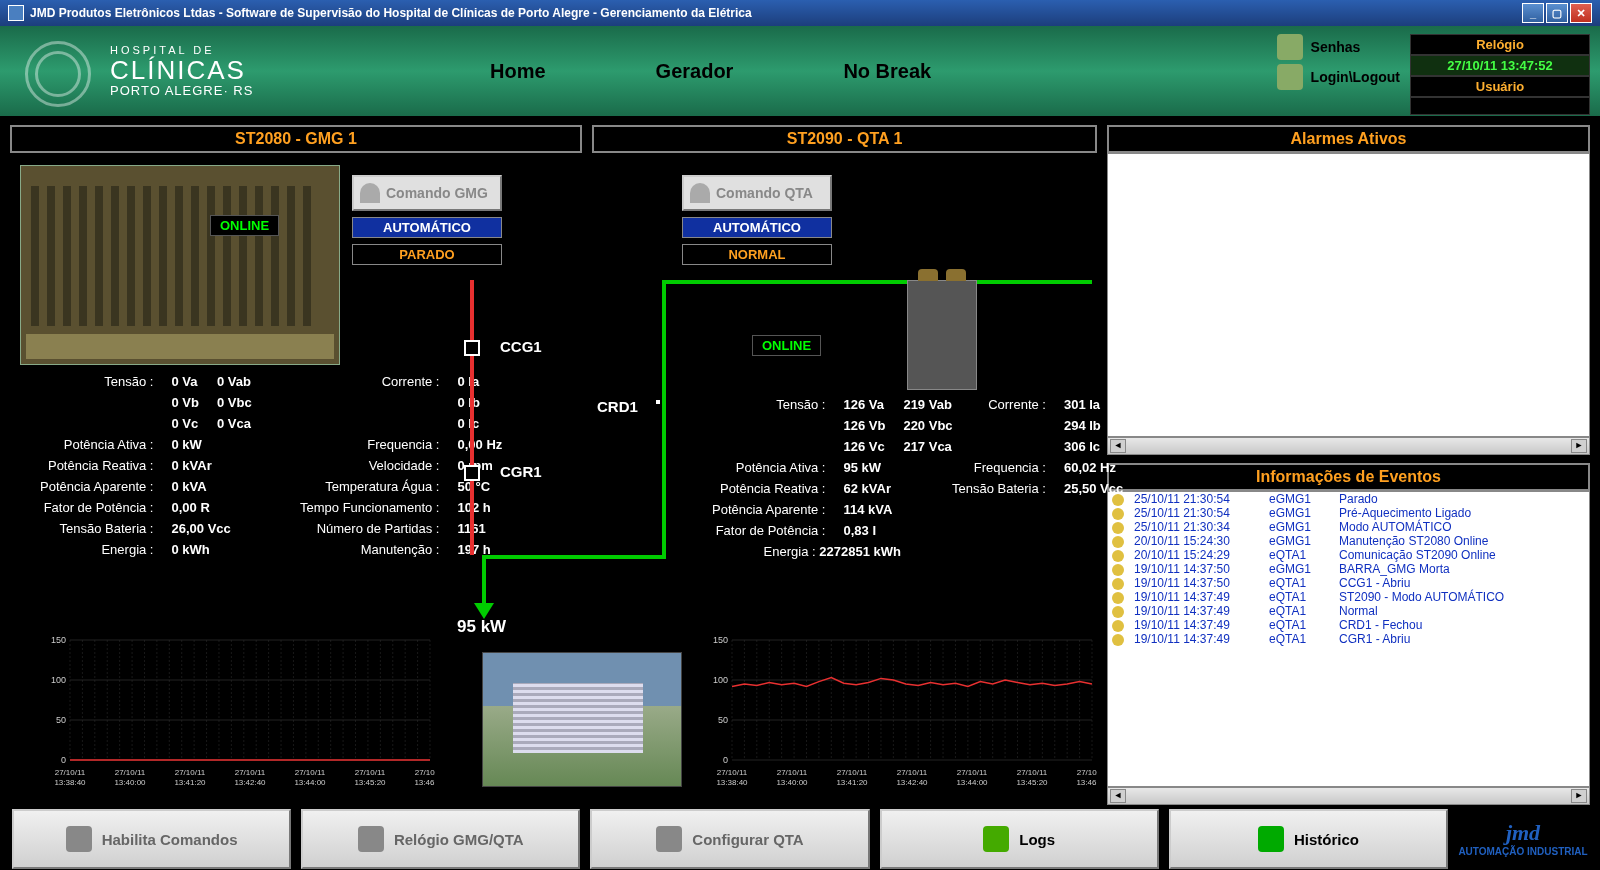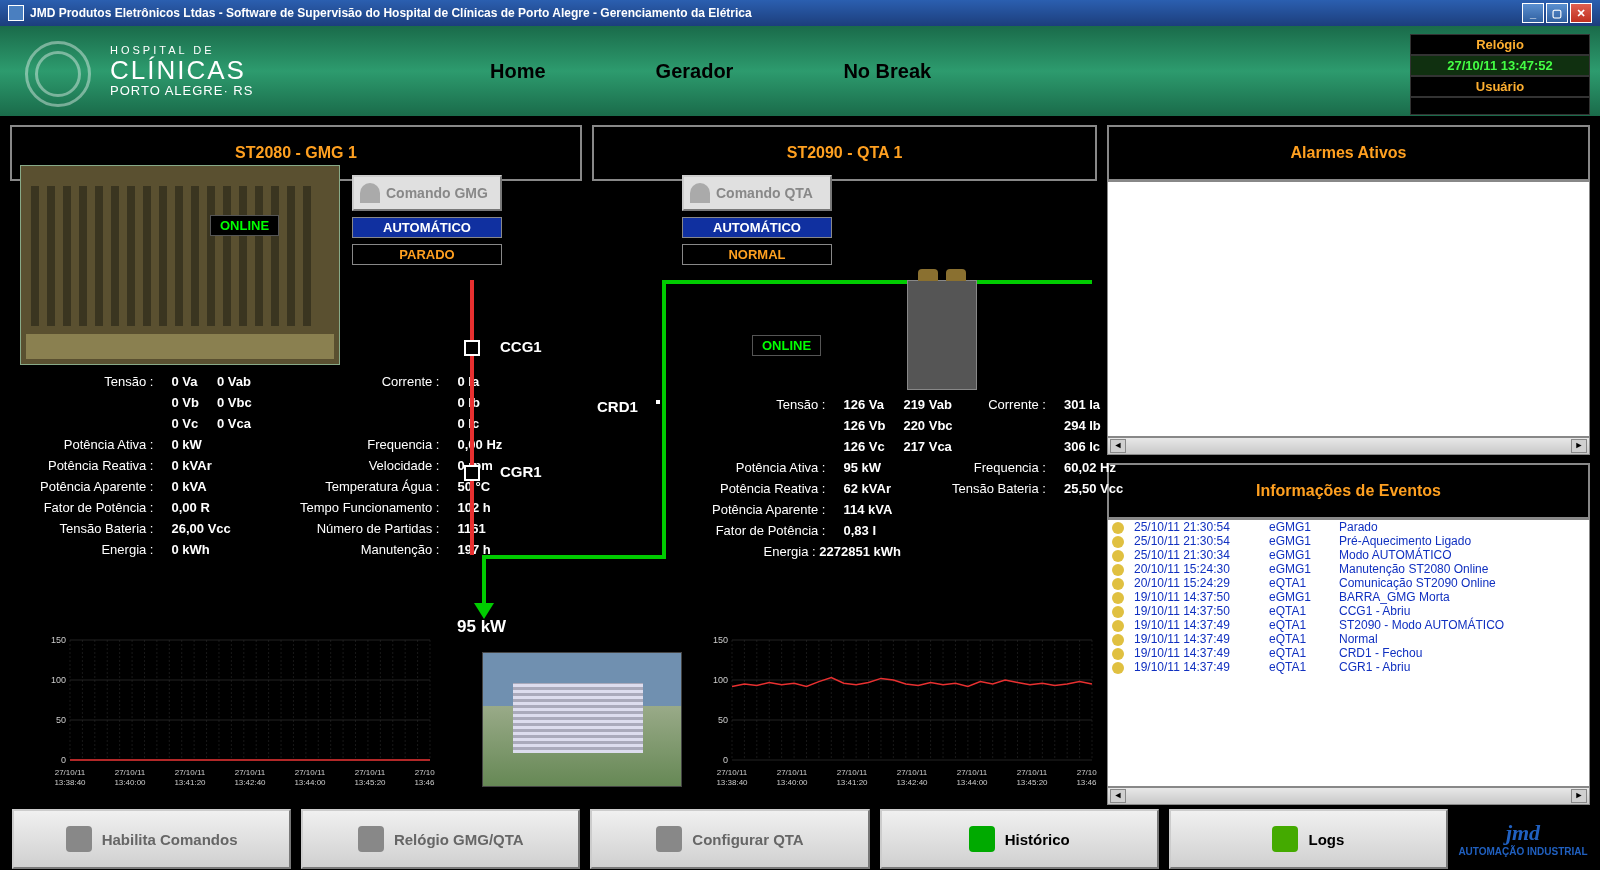--- a/index.html
+++ b/index.html
@@ -32,21 +32,21 @@
 .hr-btns { display:flex; flex-direction:column; gap:4px; }
 .hr-btn { display:flex; align-items:center; gap:8px; color:#000; font-size:14px; font-weight:bold; cursor:pointer; }
 .hr-btn .icn{ width:26px; height:26px; background:#8a6; border-radius:4px; }
 .clock-box { width:180px; }
 .clock-row { background:#000; color:#ffb030; text-align:center; font-size:13px; font-weight:bold; padding:2px; border:1px solid #333; }
 
 
 .main { position:absolute; top:125px; left:10px; right:10px; bottom:65px; display:flex; gap:10px; }
 
 
-.panel-title { background:#000; border:2px solid #888; color:#ffa020; font-size:16px; font-weight:bold; text-align:center; padding:17px; }
+.panel-title { background:#000; border:2px solid #888; color:#ffa020; font-size:16px; font-weight:bold; text-align:center; padding:3px; }
 .panel-left { width:572px; position:relative; }
 .panel-mid { width:505px; position:relative; }
 .panel-right { flex:1; display:flex; flex-direction:column; gap:8px; }
 
 
 .gen-img { position:absolute; top:40px; left:10px; width:320px; height:200px; background:#5a5030; border:1px solid #8a8; }
 .gen-img::before{content:'';position:absolute;top:20px;left:10px;width:280px;height:140px;background:repeating-linear-gradient(90deg,#3a3520 0 8px,#5a5030 8px 16px);}
 .gen-img::after{content:'';position:absolute;bottom:5px;left:5px;right:5px;height:25px;background:#8a8050;}
 .online-badge { position:absolute; top:90px; left:200px; background:#000; border:1px solid #555; color:#0f0; font-size:13px; font-weight:bold; padding:2px 9px; z-index:2;}
 
@@ -131,20 +131,30 @@
       <div class="t2">CLÍNICAS</div>
       <div class="t3">PORTO ALEGRE· RS</div>
     </div>
   </div>
   <div class="nav">
     <div class="nav-item">Home</div>
     <div class="nav-item">Gerador</div>
     <div class="nav-item">No Break</div>
   </div>
   <div class="header-right">
+    <div class="hr-btns">
+      <div class="hr-btn">
+          <div class="icn"></div>
+          <span>Senhas</span>
+        </div>
+      <div class="hr-btn">
+          <div class="icn"></div>
+          <span>Login\Logout</span>
+        </div>
+    </div>
     <div class="clock-box">
       <div class="clock-row">Relógio</div>
       <div class="clock-row" style="background:#103010;color:#4f4">27/10/11 13:47:52</div>
       <div class="clock-row">Usuário</div>
       <div class="clock-row" style="height:18px"></div>
     </div>
   </div>
 </div>
 
 <div class="main">
@@ -553,24 +563,24 @@
     </div>
   <div class="tb-btn">
       <div class="tb-icn"></div>
       <span>Relógio GMG/QTA</span>
     </div>
   <div class="tb-btn">
       <div class="tb-icn"></div>
       <span>Configurar QTA</span>
     </div>
   <div class="tb-btn active">
+      <div class="tb-icn" style="background:#4a0"></div>
+      <span>Logs</span>
+    </div>
+  <div class="tb-btn active">
       <div class="tb-icn" style="background:#0a0"></div>
       <span>Histórico</span>
-    </div>
-  <div class="tb-btn active">
-      <div class="tb-icn" style="background:#4a0"></div>
-      <span>Logs</span>
     </div>
   <div class="jmd-logo">
       <div class="j">jmd</div>
       <div>AUTOMAÇÃO INDUSTRIAL</div>
     </div>
 </div>
 
 </body></html>

